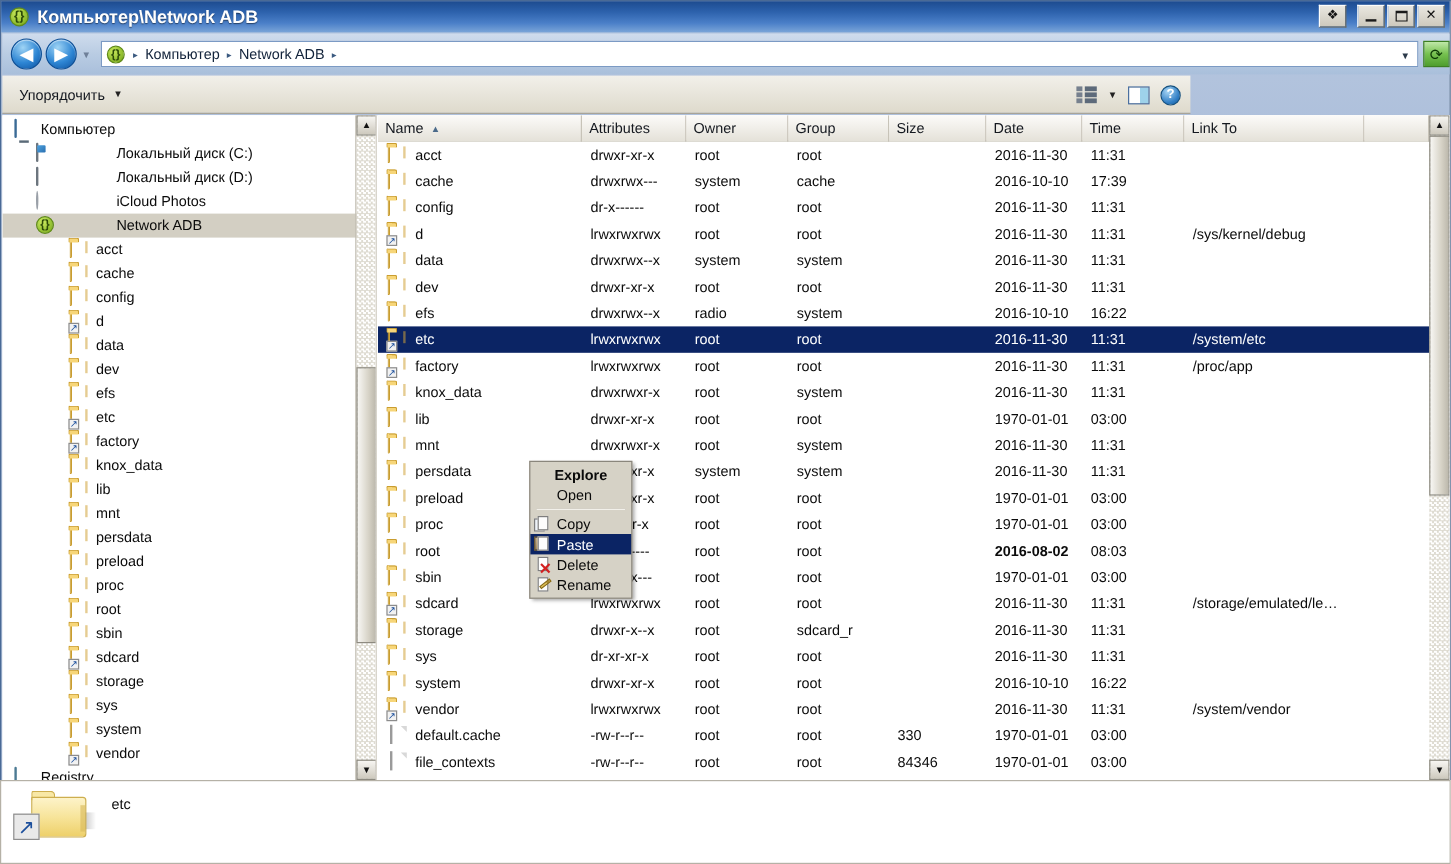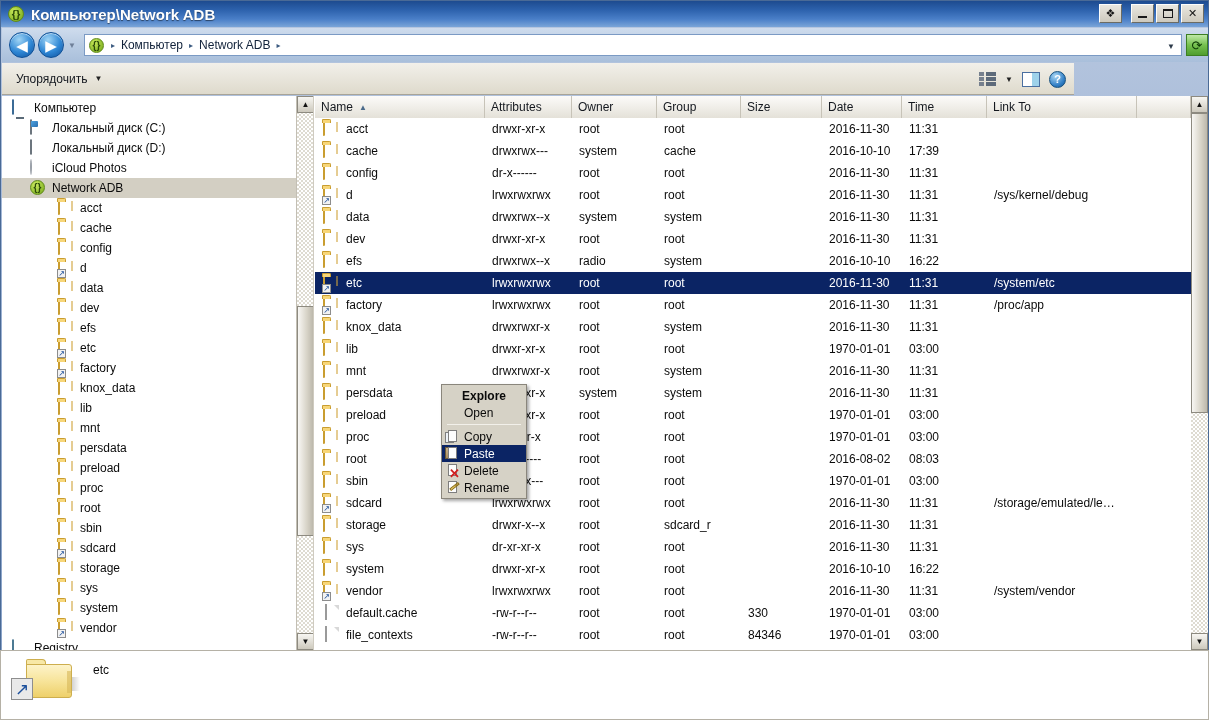--- a/index.html
+++ b/index.html
@@ -132,21 +132,21 @@
     width: 8px; height: 8px; border: 2px solid #10325c; border-radius: 50%;
     position: relative;
   }
   .magnifier::after {
     content: ""; position: absolute; right: -4px; bottom: -3px;
     width: 5px; height: 2px; background: #10325c; transform: rotate(45deg);
   }
 
   
   .cmd-bar {
-    position: absolute; left: 1px; top: 62px; width: 1072px; height: 32px;
+    position: absolute; left: 1px; top: 62px; width: 990px; height: 32px;
     background: linear-gradient(to bottom, #f2f0ea, #dedacc);
     border-bottom: 1px solid #a8a498;
     display: flex; align-items: center;
   }
   .organize {
     margin-left: 14px; color: #14181f; font-size: 12px;
     display: flex; align-items: center; gap: 7px;
   }
   .organize .caret { font-size: 8px; color: #222; }
   .cmd-right {
@@ -183,21 +183,21 @@
     position: absolute; left: 0; top: 0; width: 312px; height: 554px;
     background: #ffffff; overflow: hidden;
     border-right: 1px solid #cfcbc0;
   }
   .tree { padding-top: 2px; }
   .tree-item {
     height: 20px; display: flex; align-items: center;
     padding-left: 10px; white-space: nowrap;
     font-size: 12px; color: #0b0b0b;
   }
-  .tree-item.level1 { padding-left: 28px; }
+  .tree-item.level1 { padding-left: 28px; gap: 45px; }
   .tree-item.level2 { padding-left: 56px; }
   .tree-item.selected { background: #d3cfc3; }
   .tree-label { margin-left: 6px; }
 
   
   .ic { width: 16px; height: 16px; flex: 0 0 auto; position: relative; display: block; }
   .ic-folder {
     background: linear-gradient(to bottom, #fde8a8 0%, #f7d679 45%, #e9bf52 100%);
     border: 1px solid #c99d30;
     border-radius: 1px 2px 2px 1px;
@@ -838,21 +838,21 @@
             </div>
             <div class="row">
               <div class="cell cell-name" style="width: 170px;">
                 <span class="ic"><span class="ic-folder"></span></span>
                 <span>root</span>
               </div>
               <div class="cell cell-pad" style="width: 87px;">drwx------</div>
               <div class="cell cell-pad" style="width: 85px;">root</div>
               <div class="cell cell-pad" style="width: 84px;">root</div>
               <div class="cell cell-pad" style="width: 81px;"></div>
-              <div class="cell cell-pad" style="width: 80px;">2016-08-02</div>
+              <div class="cell cell-pad" style="width: 80px; font-weight: bold;">2016-08-02</div>
               <div class="cell cell-pad" style="width: 85px;">08:03</div>
               <div class="cell cell-pad" style="width: 150px;"></div>
             </div>
             <div class="row">
               <div class="cell cell-name" style="width: 170px;">
                 <span class="ic"><span class="ic-folder"></span></span>
                 <span>sbin</span>
               </div>
               <div class="cell cell-pad" style="width: 87px;">drwxr-x---</div>
               <div class="cell cell-pad" style="width: 85px;">root</div>

